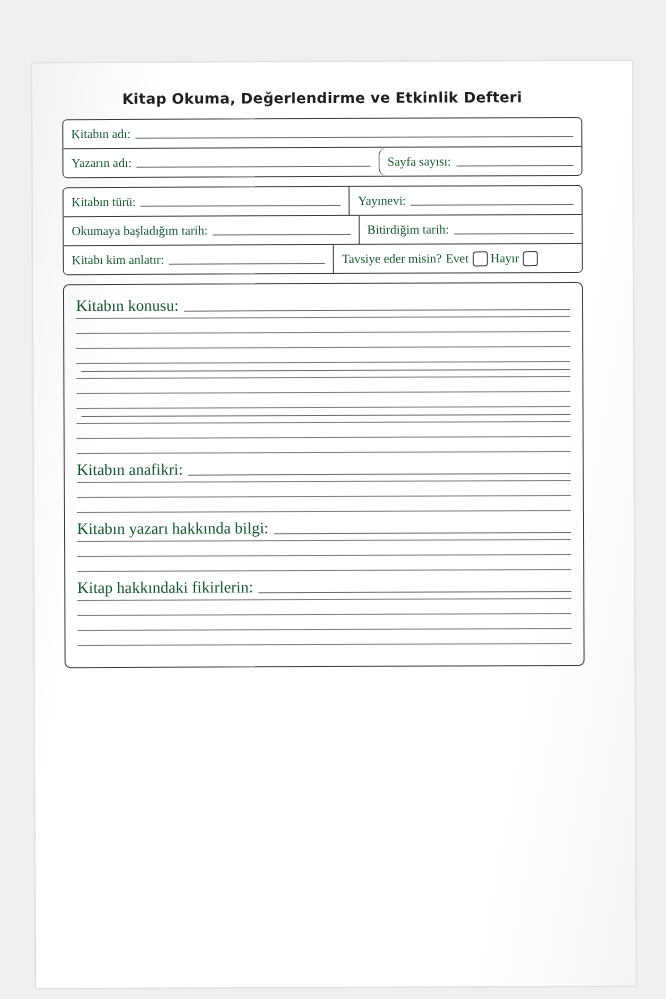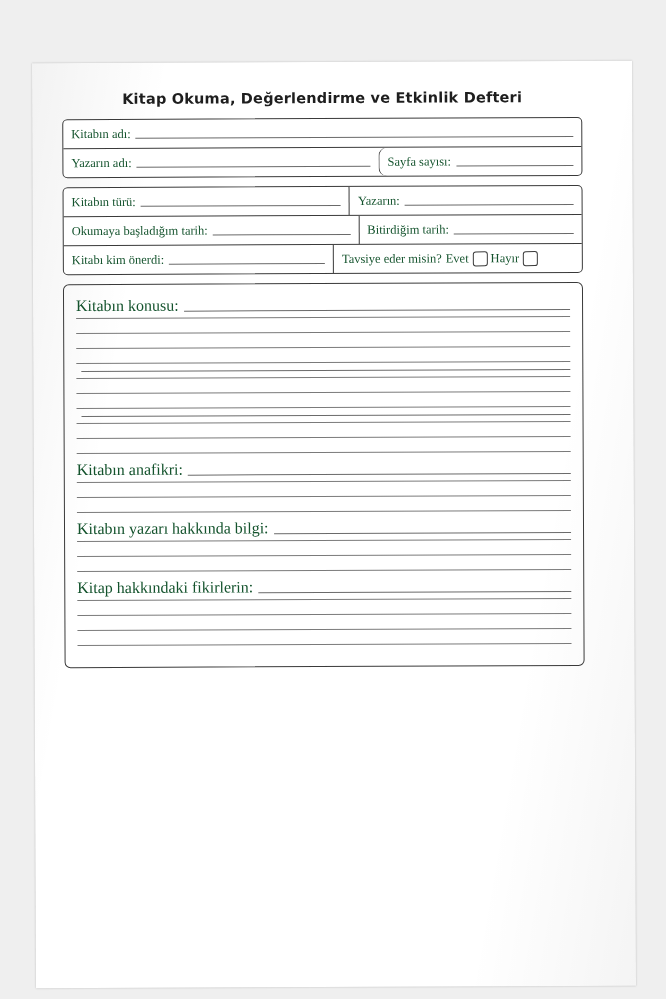--- a/index.html
+++ b/index.html
@@ -169,37 +169,37 @@
         </div>
       </div>
 
       <div class="box">
         <div class="row">
           <div class="cell" style="flex:1.25 1 0;">
             <span class="lbl">Kitabın türü:</span>
             <span class="rule"></span>
           </div>
           <div class="cell" style="flex:1 1 0;">
-            <span class="lbl">Yazarın:</span>
+            <span class="lbl">Yayınevi:</span>
             <span class="rule"></span>
           </div>
         </div>
         <div class="row">
           <div class="cell" style="flex:1.35 1 0;">
             <span class="lbl">Okumaya başladığım tarih:</span>
             <span class="rule"></span>
           </div>
           <div class="cell" style="flex:1 1 0;">
             <span class="lbl">Bitirdiğim tarih:</span>
             <span class="rule"></span>
           </div>
         </div>
         <div class="row">
           <div class="cell" style="flex:1.2 1 0;">
-            <span class="lbl">Kitabı kim önerdi:</span>
+            <span class="lbl">Kitabı kim anlatır:</span>
             <span class="rule"></span>
           </div>
           <div class="cell" style="flex:1.1 1 0;">
             <span class="lbl">Tavsiye eder misin?</span>
             <span class="lbl" style="margin-left:4px;">Evet</span>
             <span class="cbox"></span>
             <span class="lbl">Hayır</span>
             <span class="cbox"></span>
           </div>
         </div>

